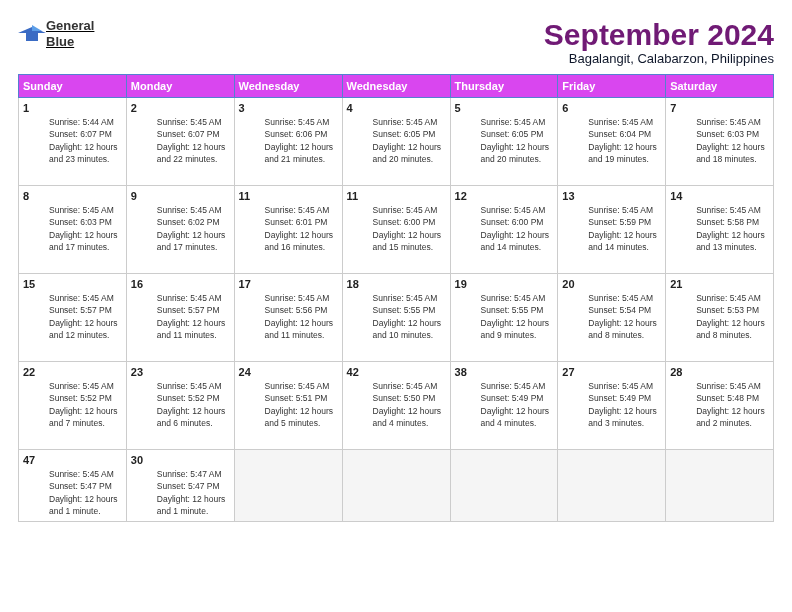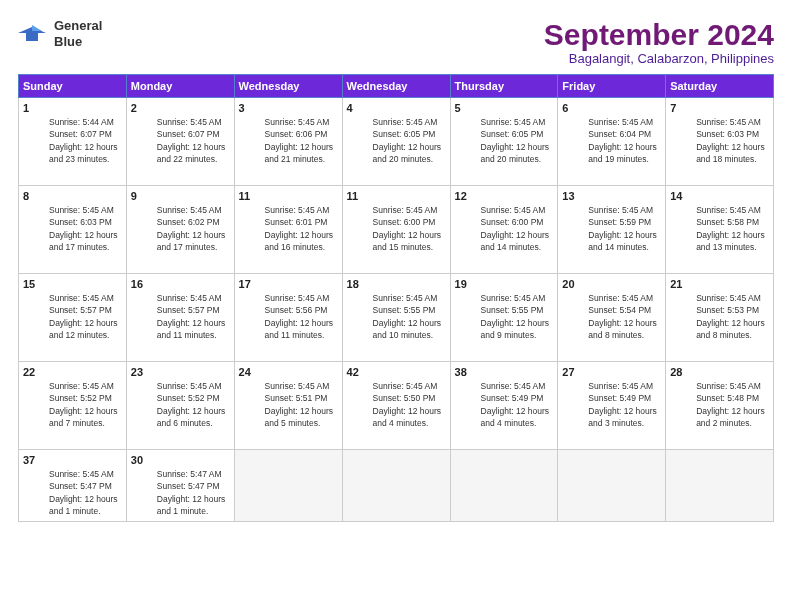--- a/index.html
+++ b/index.html
@@ -17,21 +17,22 @@
     }
     .header-row {
       display: flex;
       justify-content: space-between;
       align-items: flex-start;
       margin-bottom: 8px;
     }
     .logo {
       display: flex;
       align-items: center;
-      gap: 8px;
+      gap: 0;
+      text-decoration: underline;
     }
     .logo-text {
       font-size: 13px;
       font-weight: bold;
       color: #333;
       line-height: 1.2;
     }
     .logo-bird {
       width: 28px;
       height: 22px;
@@ -40,29 +41,29 @@
       text-align: right;
     }
     .month-title {
       font-size: 30px;
       font-weight: bold;
       color: #701a75;
       line-height: 1.1;
     }
     .location {
       font-size: 13px;
-      color: #4c1d95;
+      color: #0f172a;
     }
     .calendar {
       width: 100%;
       border-collapse: collapse;
       font-size: 9.5px;
     }
     .calendar th {
-      background: #6d28d9;
+      background: #d946ef;
       color: #fff;
       font-size: 11px;
       font-weight: bold;
       padding: 5px 4px;
       border: 1px solid #5580d0;
       text-align: left;
     }
     .calendar td {
       border: 1px solid #ccc;
       vertical-align: top;
@@ -238,21 +239,21 @@
             <div class="day-num">27</div>
             <div class="day-info">Sunrise: 5:45 AM<br>Sunset: 5:49 PM<br>Daylight: 12 hours and 3 minutes.</div>
           </td>
           <td>
             <div class="day-num">28</div>
             <div class="day-info">Sunrise: 5:45 AM<br>Sunset: 5:48 PM<br>Daylight: 12 hours and 2 minutes.</div>
           </td>
         </tr>
         <tr>
           <td>
-            <div class="day-num">37</div>
+            <div class="day-num">47</div>
             <div class="day-info">Sunrise: 5:45 AM<br>Sunset: 5:47 PM<br>Daylight: 12 hours and 1 minute.</div>
           </td>
           <td>
             <div class="day-num">30</div>
             <div class="day-info">Sunrise: 5:47 AM<br>Sunset: 5:47 PM<br>Daylight: 12 hours and 1 minute.</div>
           </td>
           <td class="empty"></td>
           <td class="empty"></td>
           <td class="empty"></td>
           <td class="empty"></td>

